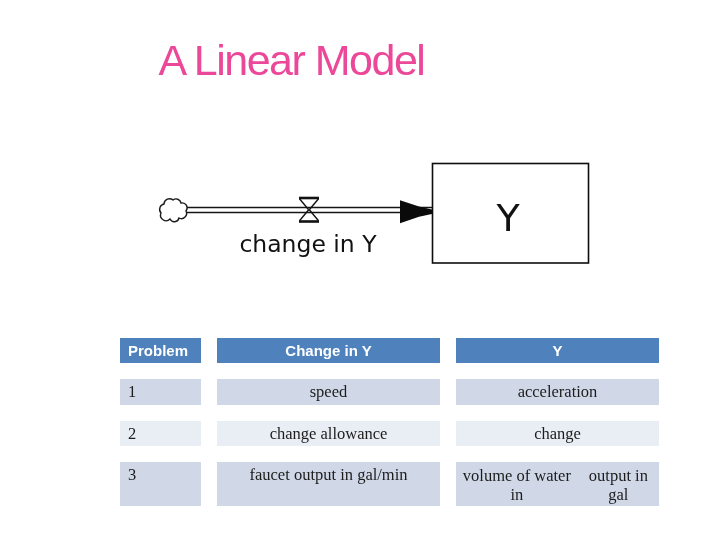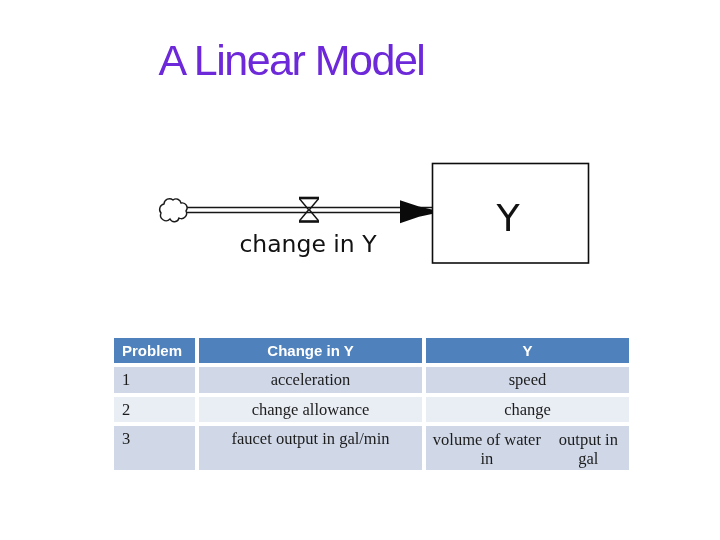--- a/index.html
+++ b/index.html
@@ -4,33 +4,33 @@
 <style>
   html,body{margin:0;padding:0;background:#888;}
   #slide{
     position:relative;width:720px;height:540px;background:#ffffff;
     overflow:hidden;font-family:"Liberation Sans",sans-serif;
   }
   
   #title{
     position:absolute;top:36px;left:0;width:583px;
     text-align:center;font-size:43px;letter-spacing:-1.5px;
-    color:#6d28d9;font-weight:400;
+    color:#ec4899;font-weight:400;
     font-family:"Liberation Sans",sans-serif;
   }
   
   #diagram{position:absolute;left:150px;top:155px;}
   #diagram text{font-family:"DejaVu Sans",sans-serif;fill:#121212;}
   
   #ptable{
-    position:absolute;left:114px;top:338px;width:515px;
+    position:absolute;left:120px;top:338px;width:515px;
     display:grid;
     grid-template-columns:81px 223px 203px;
     grid-template-rows:25px 26px 25px 44px;
-    gap:4px;
+    gap:16px;
     background:#ffffff;
     font-family:"Liberation Serif",serif;
     font-size:16.5px;color:#1c1c1c;
   }
   .hcell{
     background:var(--header-bg,#4f81bd);color:#ffffff;
     font-family:"Liberation Sans",sans-serif;font-weight:bold;font-size:15px;
     display:flex;align-items:center;justify-content:center;
   }
   .cell{display:flex;align-items:flex-start;justify-content:center;padding-top:3px;line-height:19px;}
@@ -78,22 +78,22 @@
     <text x="158" y="97" font-size="23.5" text-anchor="middle">change in Y</text>
   </svg>
 
   <div id="ptable">
 
     <div class="hcell left">Problem</div>
     <div class="hcell">Change in Y</div>
     <div class="hcell">Y</div>
 
     <div class="cell left band1">1</div>
+    <div class="cell band1">speed</div>
     <div class="cell band1">acceleration</div>
-    <div class="cell band1">speed</div>
 
     <div class="cell left band2">2</div>
     <div class="cell band2">change allowance</div>
     <div class="cell band2">change</div>
 
     <div class="cell left band1">3</div>
     <div class="cell band1">faucet output in gal/min</div>
     <div class="cell band1 twoline">
       <span>volume of water in</span>
       <span>output  in gal</span>

